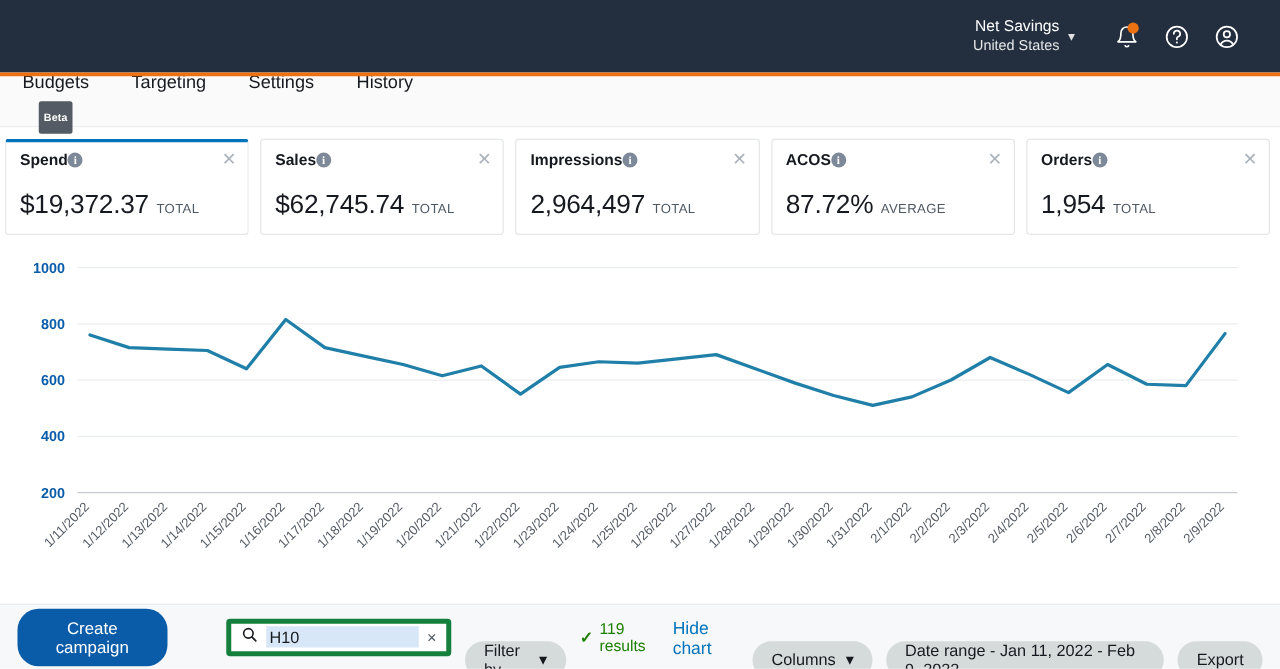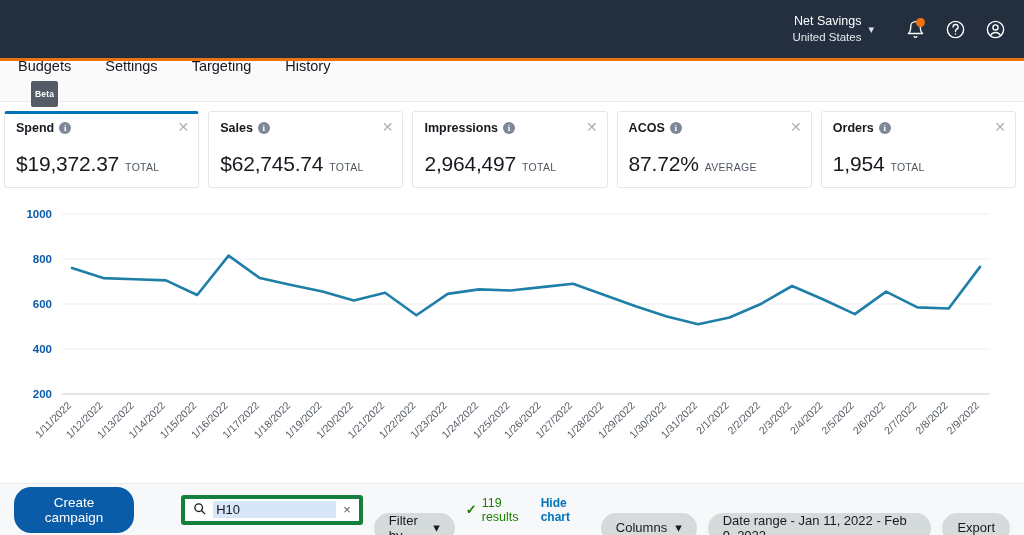--- a/index.html
+++ b/index.html
@@ -8,21 +8,21 @@
     font-family: "Liberation Sans", sans-serif;
     background: #ffffff;
     overflow: hidden;
   }
   .app { width: 1024px; height: 535px; position: relative; background: #ffffff; }
 
   
   .topbar {
     height: 58px; background: #232f3e;
     display: flex; align-items: center; justify-content: flex-end;
-    padding-right: 12px; position: relative;
+    padding-right: 26px; position: relative;
   }
   .topbar-accent {
     position: absolute; left: 0; right: 0; bottom: -3px; height: 3px;
     background: #ec7211;
   }
   .acct {
     display: flex; align-items: center; gap: 7px;
     color: #ffffff; margin-right: 18px; cursor: pointer;
   }
   .acct-text { line-height: 1.25; text-align: right; }
@@ -62,21 +62,21 @@
   .cards {
     display: flex; gap: 9px; padding: 9px 8px 8px 4px;
     background: #ffffff;
   }
   .card {
     flex: 1; background: #ffffff; border: 1px solid #e4e6e8;
     border-radius: 3px; padding: 9px 11px 11px 11px;
     position: relative; min-height: 60px; cursor: pointer;
   }
   .card.active { border-top: 3px solid #0073bb; padding-top: 7px; }
-  .card-head { display: flex; align-items: center; gap: 5px; }
+  .card-head { display: flex; align-items: center; }
   .card-title { font-size: 12.5px; font-weight: 700; color: #16191f; }
   .info {
     width: 12px; height: 12px; border-radius: 50%;
     background: #7d8998; color: #fff; font-size: 9px; font-weight: 700;
     display: flex; align-items: center; justify-content: center;
     font-family: "Liberation Serif", serif;
   }
   .card-close {
     position: absolute; top: 8px; right: 9px;
     color: #aab2bb; font-size: 14px; line-height: 1; cursor: pointer;
@@ -114,21 +114,21 @@
   .pill {
     background: #d5dbdb; border-radius: 16px; height: 30px;
     display: flex; align-items: center; gap: 8px; padding: 0 15px;
     font-size: 13px; color: #16191f; cursor: pointer; margin-top: 36px;
   }
   .results {
     display: flex; align-items: center; gap: 5px;
     font-size: 12.5px; color: #1d8102;
   }
   .check { color: #1d8102; font-size: 13px; font-weight: 700; }
-  .link { font-size: 12px; color: #0073bb; cursor: pointer; font-weight: bold; }
+  .link { font-size: 14px; color: #0073bb; cursor: pointer; }
 </style>
 </head>
 <body>
 
 <div class="app">
 
   <div class="topbar">
     <div class="acct">
       <div class="acct-text">
         <div class="acct-name">Net Savings</div>
@@ -163,24 +163,24 @@
 
     <div class="topbar-accent"></div>
   </div>
 
   <div class="navtabs">
     <div class="navtab">
       <span>Budgets</span>
       <span class="beta">Beta</span>
     </div>
     <div class="navtab">
+      <span>Targeting</span>
+    </div>
+    <div class="navtab">
       <span>Settings</span>
-    </div>
-    <div class="navtab">
-      <span>Targeting</span>
     </div>
     <div class="navtab">
       <span>History</span>
     </div>
   </div>
 
   <div class="cards">
 
     <div class="card active">
       <div class="card-head">

